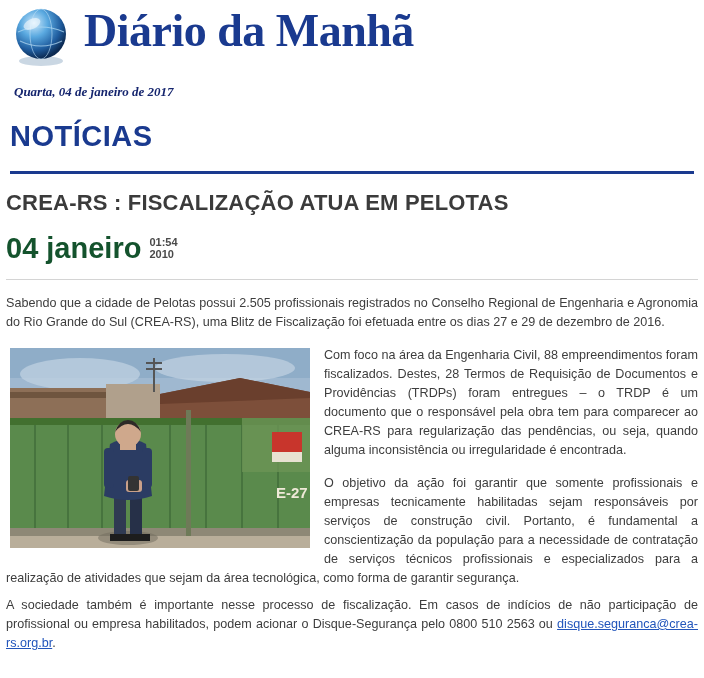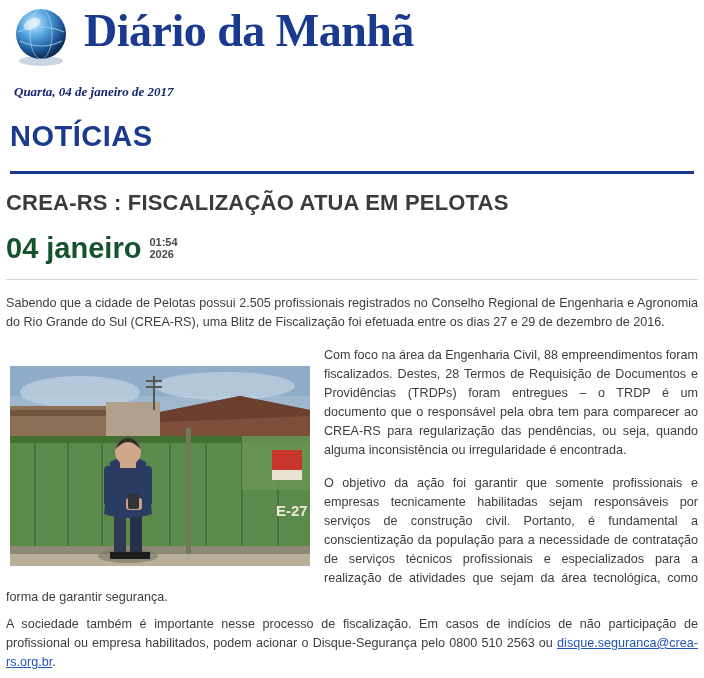--- a/index.html
+++ b/index.html
@@ -119,21 +119,21 @@
     margin-top: 14px;
   }
   .with-image {
     margin-top: 14px;
     overflow: hidden;
   }
   .photo {
     float: left;
     width: 300px;
     height: 200px;
-    margin: 20px 14px 8px 4px;
+    margin: 2px 14px 8px 4px;
     border: 0;
     display: block;
     position: relative;
     overflow: hidden;
     background: #5eead4;
   }
   .photo svg { display: block; }
   .para { margin-top: 0; }
   .para + .para { margin-top: 14px; }
   .tail-para { margin-top: 8px; }
@@ -175,21 +175,21 @@
   <div class="rule-thick"></div>
 
   <div class="article">
 
     <div class="headline">CREA-RS : FISCALIZAÇÃO ATUA EM PELOTAS</div>
 
     <div class="dateline">
       <div class="dateline-day">04 janeiro</div>
       <div class="dateline-time">
         <div>01:54</div>
-        <div>2026</div>
+        <div>2010</div>
       </div>
     </div>
 
     <div class="rule-thin"></div>
 
     <div class="body-text lead">Sabendo que a cidade de Pelotas possui 2.505 profissionais registrados no Conselho Regional de Engenharia e Agronomia do Rio Grande do Sul (CREA-RS), uma Blitz de Fiscalização foi efetuada entre os dias 27 e 29 de dezembro de 2016.</div>
 
     <div class="with-image">
       <div class="photo">
         <svg width="300" height="200" viewBox="0 0 300 200" aria-hidden="true">

